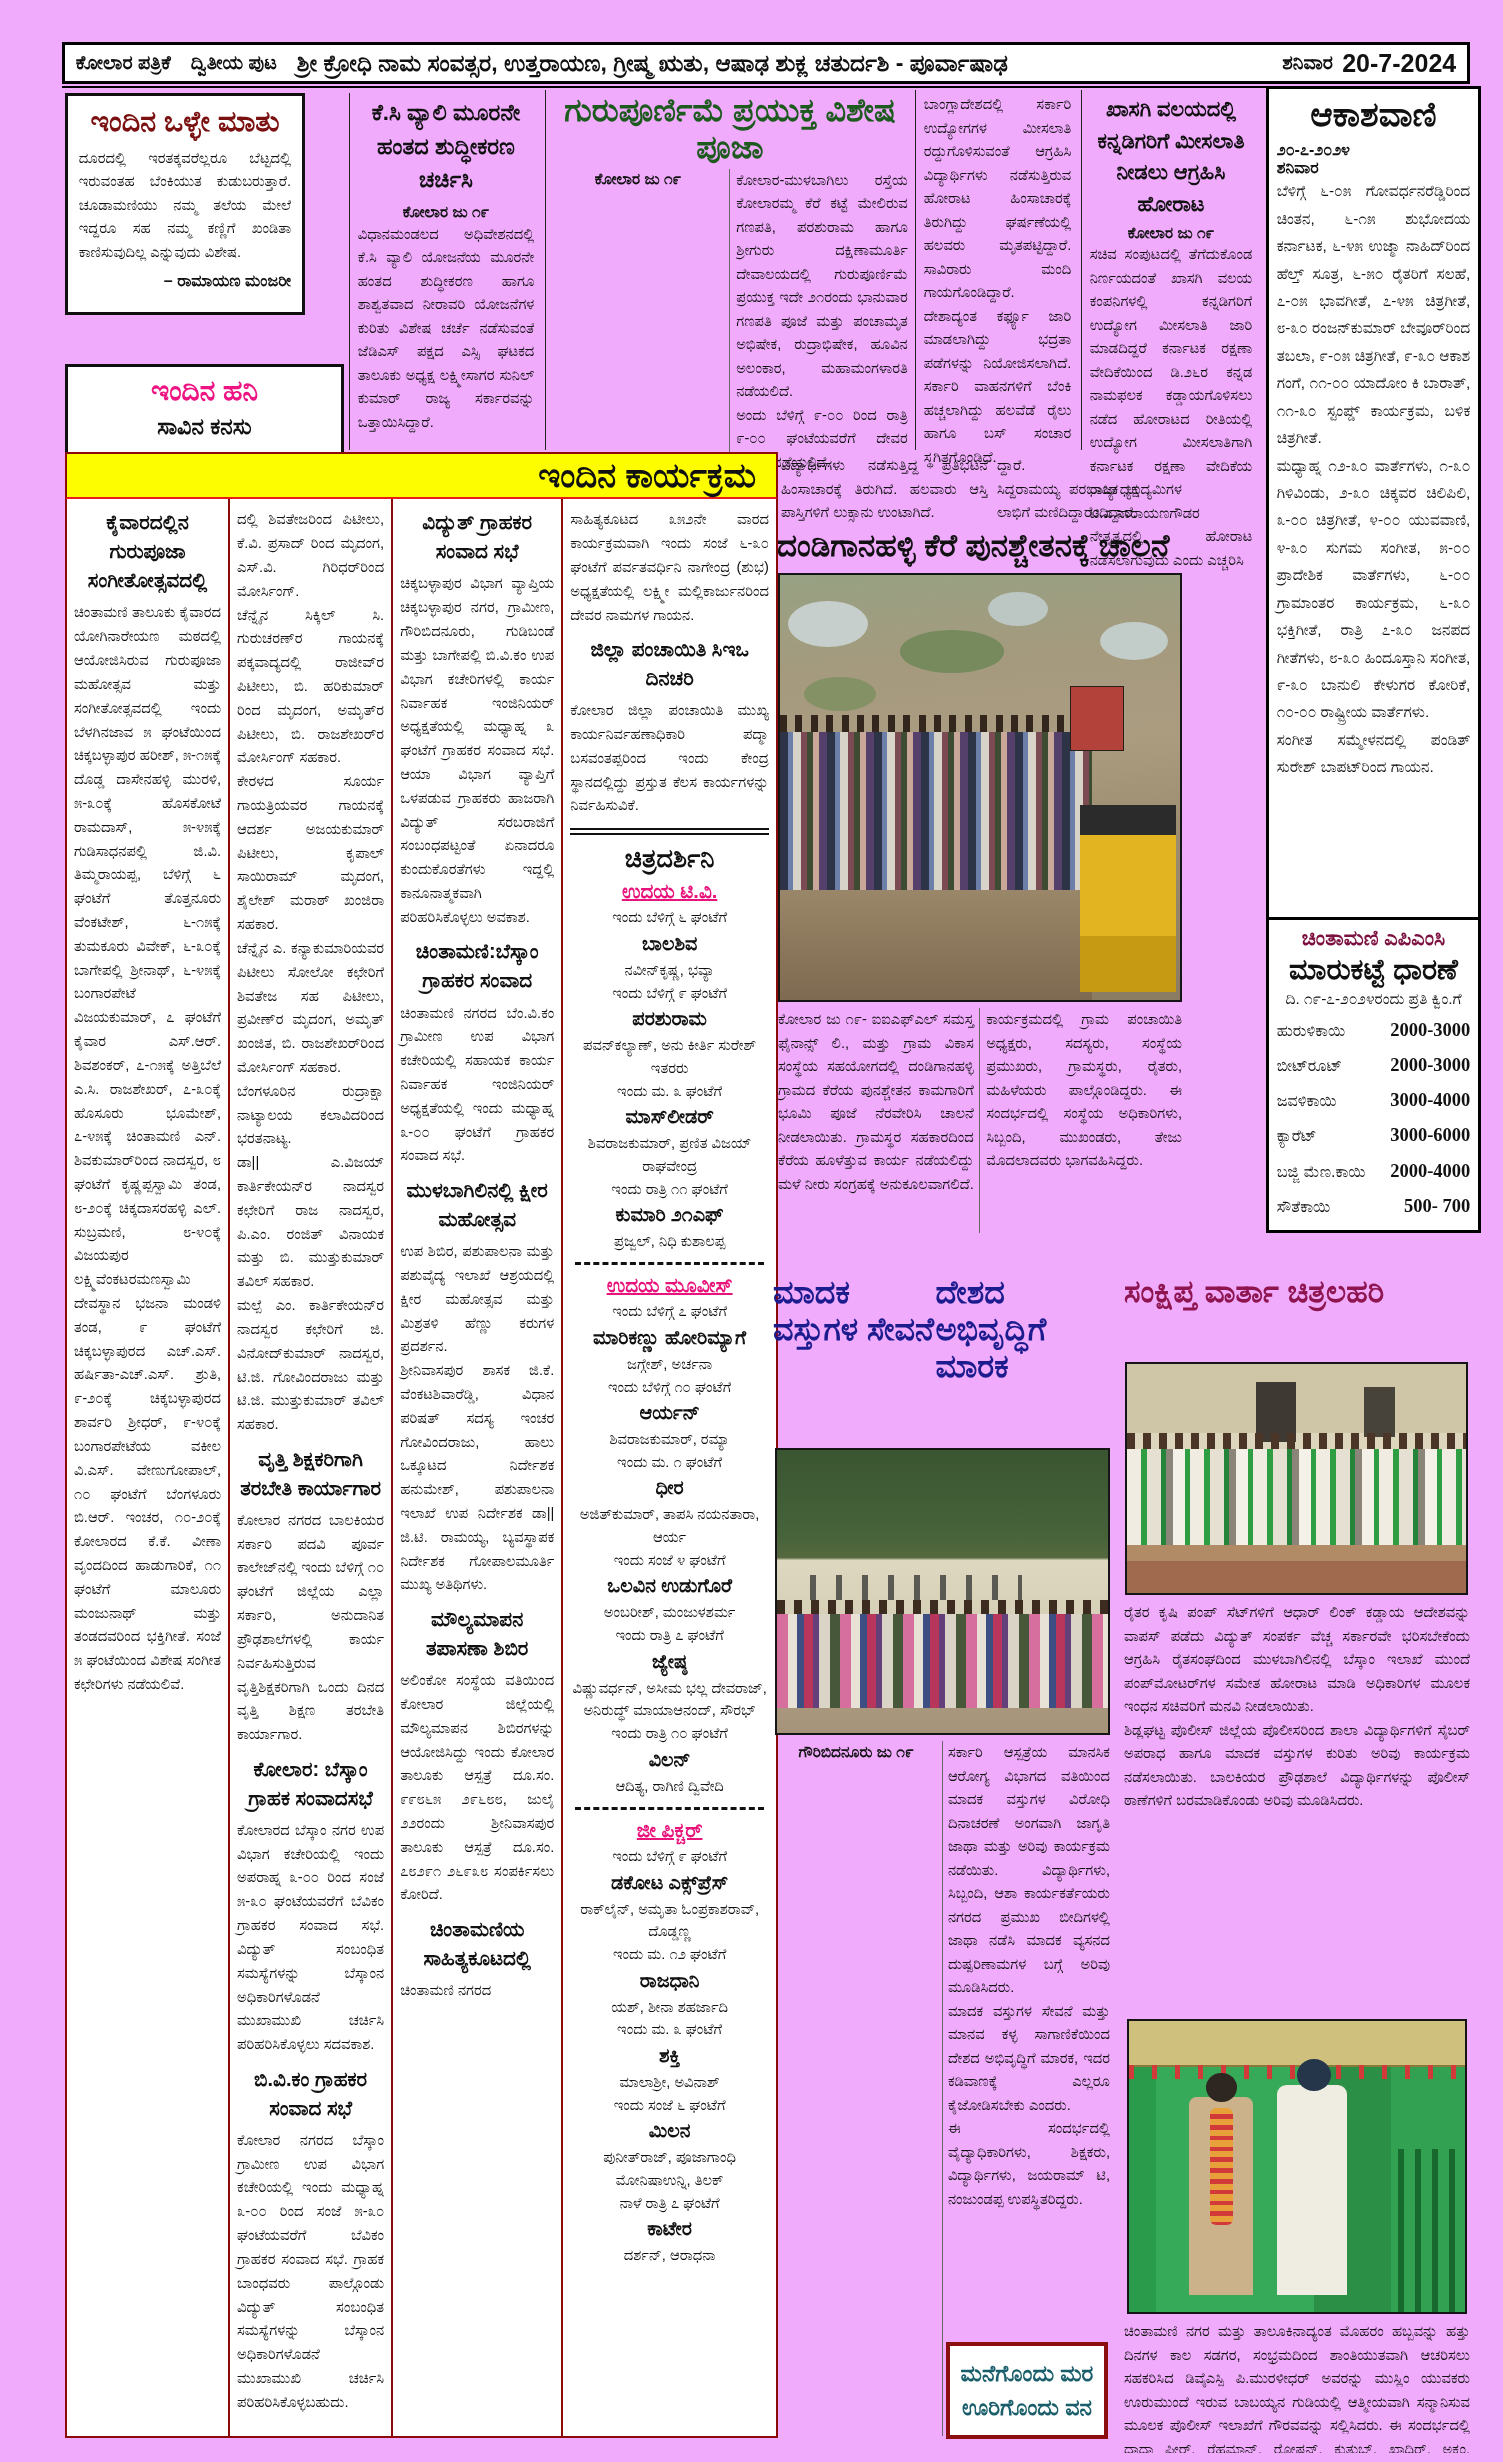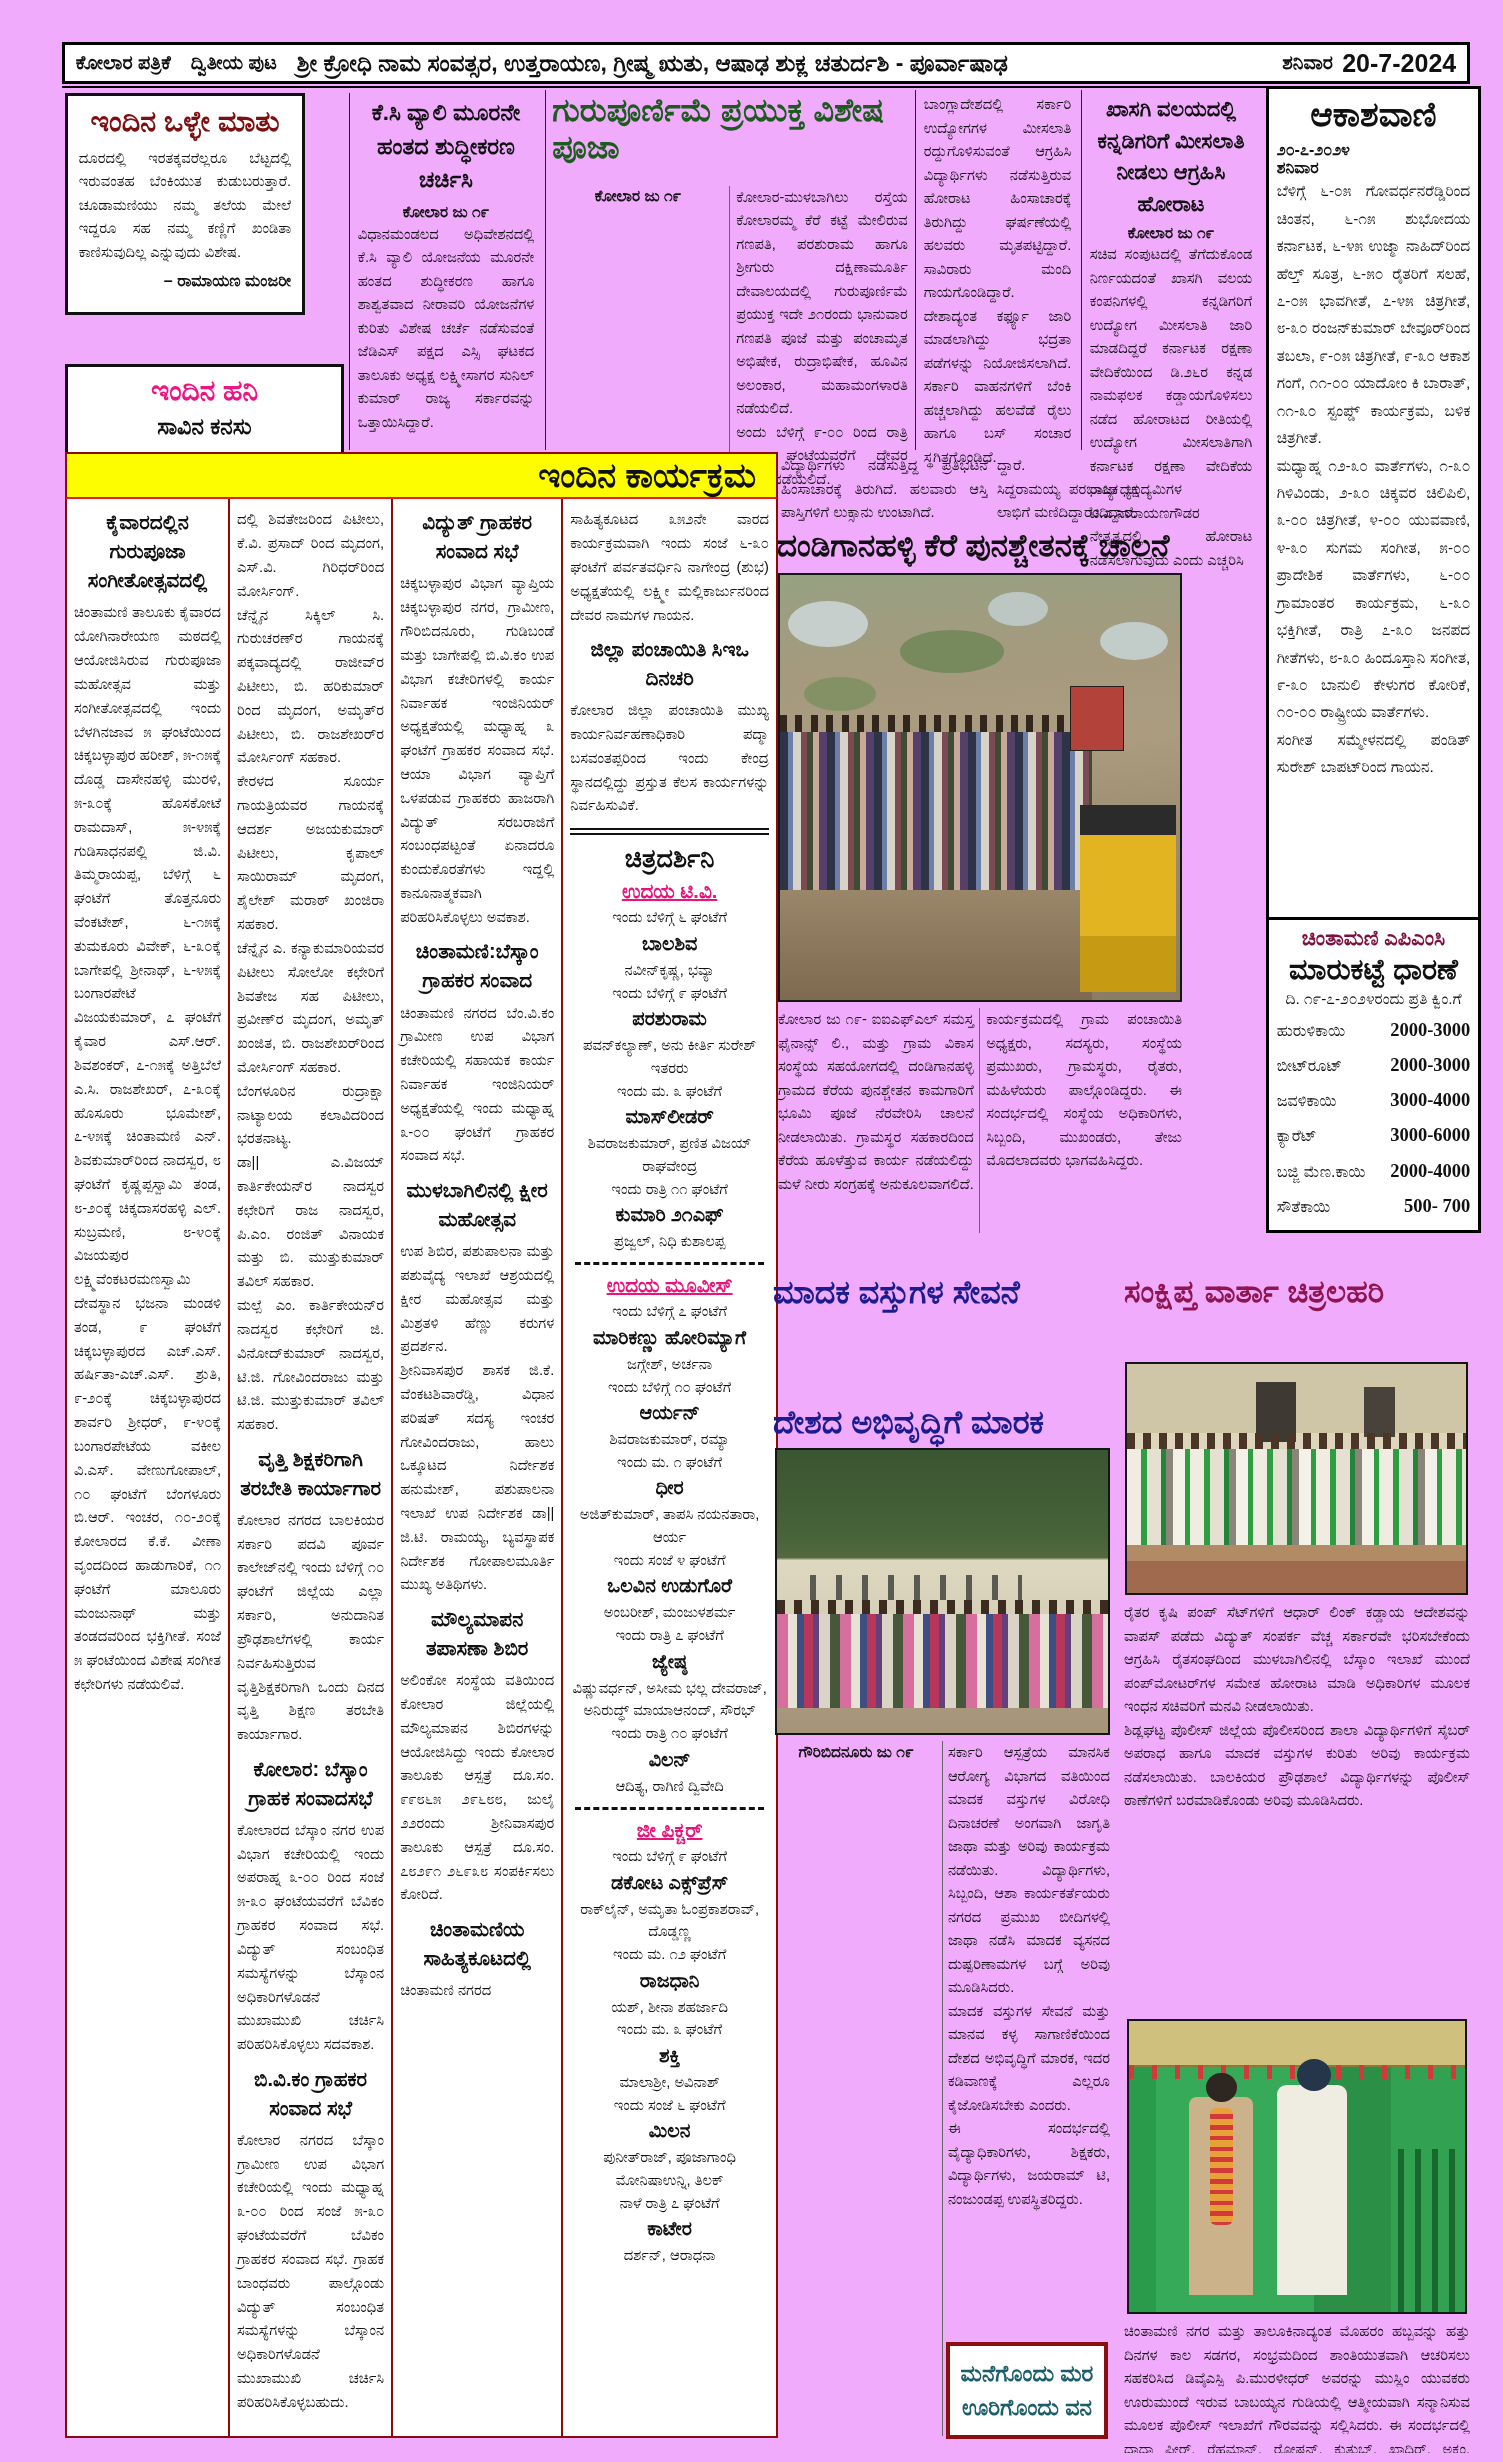--- a/index.html
+++ b/index.html
@@ -25,21 +25,21 @@
   #hani{left:65px;top:320px;width:279px;height:228px;margin-top:44px;}
   #hani .t{color:#ee1483;font-size:28px;font-weight:bold;text-align:center;margin:0 0 6.2px;}
   #hani .st{font-size:22.4px;font-weight:bold;text-align:center;margin:0 0 7.7px;}
   #hani .poem{font-size:15.4px;line-height:1.75;white-space:pre-line;}
   #hani .credit{font-weight:bold;text-align:right;font-size:16px;margin-top:6.2px;}
   
   .tcol{box-sizing:border-box;padding:3.1px 7.7px;}
   #kc{left:349px;top:93px;width:193px;height:357px;border-left:1.5px solid #222;}
   #kc .h{font-size:22.4px;font-weight:bold;text-align:center;line-height:1.5;margin-bottom:6.2px;}
   #guru{left:545px;top:90px;width:369px;height:360px;border-left:1.5px solid #222;box-sizing:border-box;padding:1.5px 6.2px;}
-  #guru .h{color:#1c5a1e;font-size:32px;font-weight:bold;text-align:left;margin:0 0 20px;}
+  #guru .h{color:#1c5a1e;font-size:32px;font-weight:bold;text-align:center;margin:0 0 3px;}
   #guru .cols{column-count:2;column-gap:12.4px;column-rule:0.8px solid #666;height:303px;overflow:hidden;}
   #bangla{left:915px;top:90px;width:164px;height:360px;border-left:1.5px solid #222;}
   #khasagi{left:1081px;top:90px;width:179px;height:360px;border-left:1.5px solid #222;}
   #khasagi .h{font-size:21px;font-weight:bold;text-align:center;line-height:1.5;margin-bottom:4.6px;}
   
   #akasha{left:1266px;top:86px;width:215px;height:1147px;border:3.1px solid #000;background:#fff;box-sizing:border-box;padding:6.2px 7.7px;}
   #akasha .t{font-size:34px;font-weight:bold;text-align:center;margin:0 0 6.2px;}
   #akasha .daterow{display:flex;justify-content:flex-end;font-size:16px;font-weight:bold;margin-bottom:0;flex-direction:column;}
   #akasha .sch{font-size:15.4px;line-height:1.78;text-align:justify;white-space:pre-line;}
   #market{position:absolute;left:0;right:0;bottom:0;border-top:3.1px solid #000;padding:6.2px 7.7px;background:#fff;}
@@ -69,21 +69,21 @@
   .show .ca{font-size:14.7px;text-align:center;line-height:1.55;}
   
   #tail-l{left:781px;top:454px;width:207px;height:74px;}
   #tail-r{left:997px;top:454px;width:185px;height:74px;}
   #dandiga-h{left:777px;top:528px;width:408px;height:40px;font-size:31px;font-weight:bold;text-align:justify;}
   .photo{position:absolute;border:2.3px solid #151515;overflow:hidden;background:#8a8a82;box-sizing:border-box;}
   #lakephoto{left:778px;top:573px;width:404px;height:429px;}
   #lakearticle{left:778px;top:1008px;width:404px;height:225px;column-count:2;column-gap:12.4px;column-rule:0.8px solid #666;}
   
   #madaka-h{left:773px;top:1274px;width:341px;height:167px;color:#1c1c8f;font-weight:bold;font-size:32px;
-            display:flex;flex-direction:column;justify-content:space-between;}
+            display:flex;flex-direction:row;justify-content:space-between;}
   #sank-h{left:1124px;top:1274px;width:346px;height:62px;color:#8e1550;font-weight:bold;font-size:31px;}
   #schoolphoto{left:775px;top:1448px;width:335px;height:287px;}
   #madaka-art{left:775px;top:1741px;width:335px;height:695px;column-count:2;column-gap:10.8px;column-rule:0.8px solid #666;}
   #manebox{left:946px;top:2342px;width:162px;height:97px;border:4.6px solid #8b0f0f;background:#fff;box-sizing:border-box;
            display:flex;flex-direction:column;align-items:center;justify-content:center;}
   #manebox div{color:#1b5e6b;font-weight:bold;font-size:22.4px;line-height:1.5;}
   #farmersphoto{left:1125px;top:1362px;width:343px;height:233px;}
   #sank-art1{left:1124px;top:1601px;width:346px;height:414px;}
   #shrinephoto{left:1127px;top:2019px;width:340px;height:295px;}
   #sank-art2{left:1124px;top:2320px;width:346px;height:133px;}

